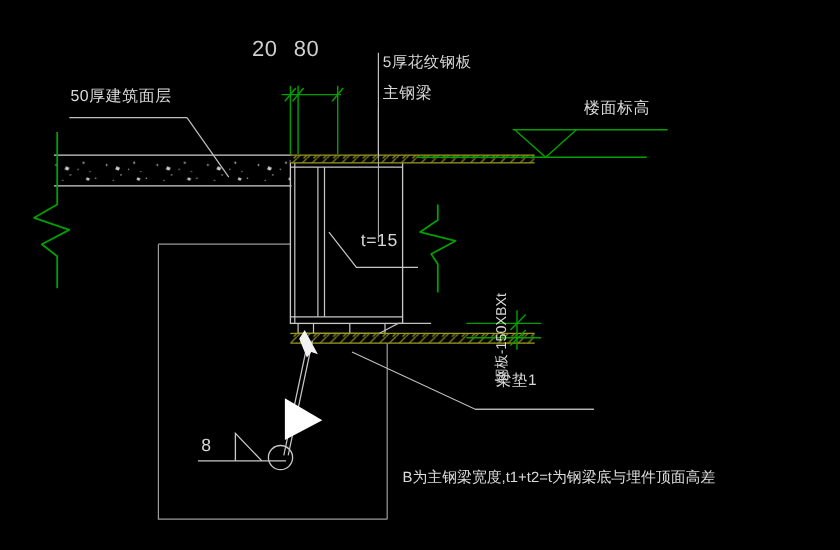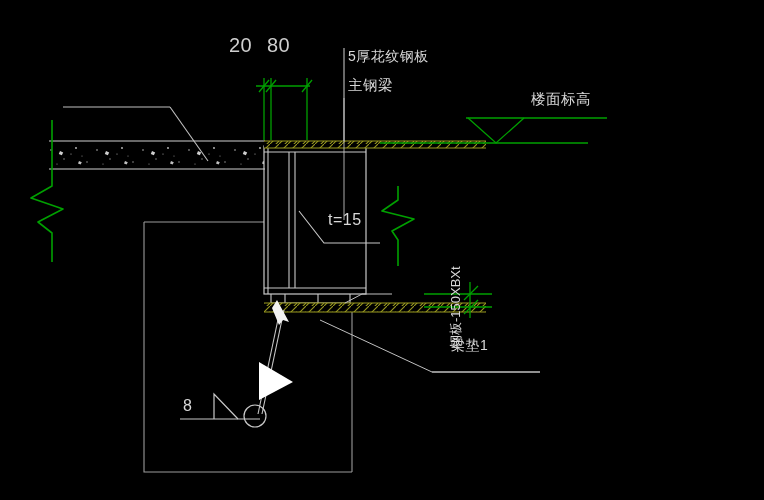--- a/index.html
+++ b/index.html
@@ -198,20 +198,21 @@
 
       <polygon points="259,362 293,382 259,400" fill="#ffffff"></polygon>
     </g>
 
     <g>
       <line x1="432" y1="372" x2="540" y2="372" stroke="#c0c0c0" stroke-width="1.0"></line>
     </g>
 
   </svg>
 
+  <div class="cad-label" style="left:64px; top:79px; font-size:14.5px;">50厚建筑面层</div>
 
   <div class="cad-label dim" style="left:229px; top:33px; font-size:20px;">20</div>
 
   <div class="cad-label dim" style="left:267px; top:33px; font-size:20px;">80</div>
 
   <div class="cad-label" style="left:348px; top:48px; font-size:14px;">5厚花纹钢板</div>
 
   <div class="cad-label" style="left:348px; top:76px; font-size:14.5px;">主钢梁</div>
 
   <div class="cad-label" style="left:531px; top:90px; font-size:14.5px;">楼面标高</div>
@@ -219,14 +220,15 @@
   <div class="cad-label" style="left:328px; top:210px; font-size:16px;">t=15</div>
 
   <div class="cad-label" style="left:183px; top:396px; font-size:16px;">8</div>
 
   <div class="rot-label" style="left:447px; top:348px; transform: rotate(-90deg); font-size:13px;">钢板-150XBXt</div>
 
   <div class="cad-label" style="left:451px; top:337px; font-size:14px;">梁垫1</div>
 
 
 
+  <div class="note-block" style="left:366px; top:422px;">B为主钢梁宽度,t1+t2=t为钢梁底与埋件顶面高差</div>
 
 </div>
 
 </body></html>

